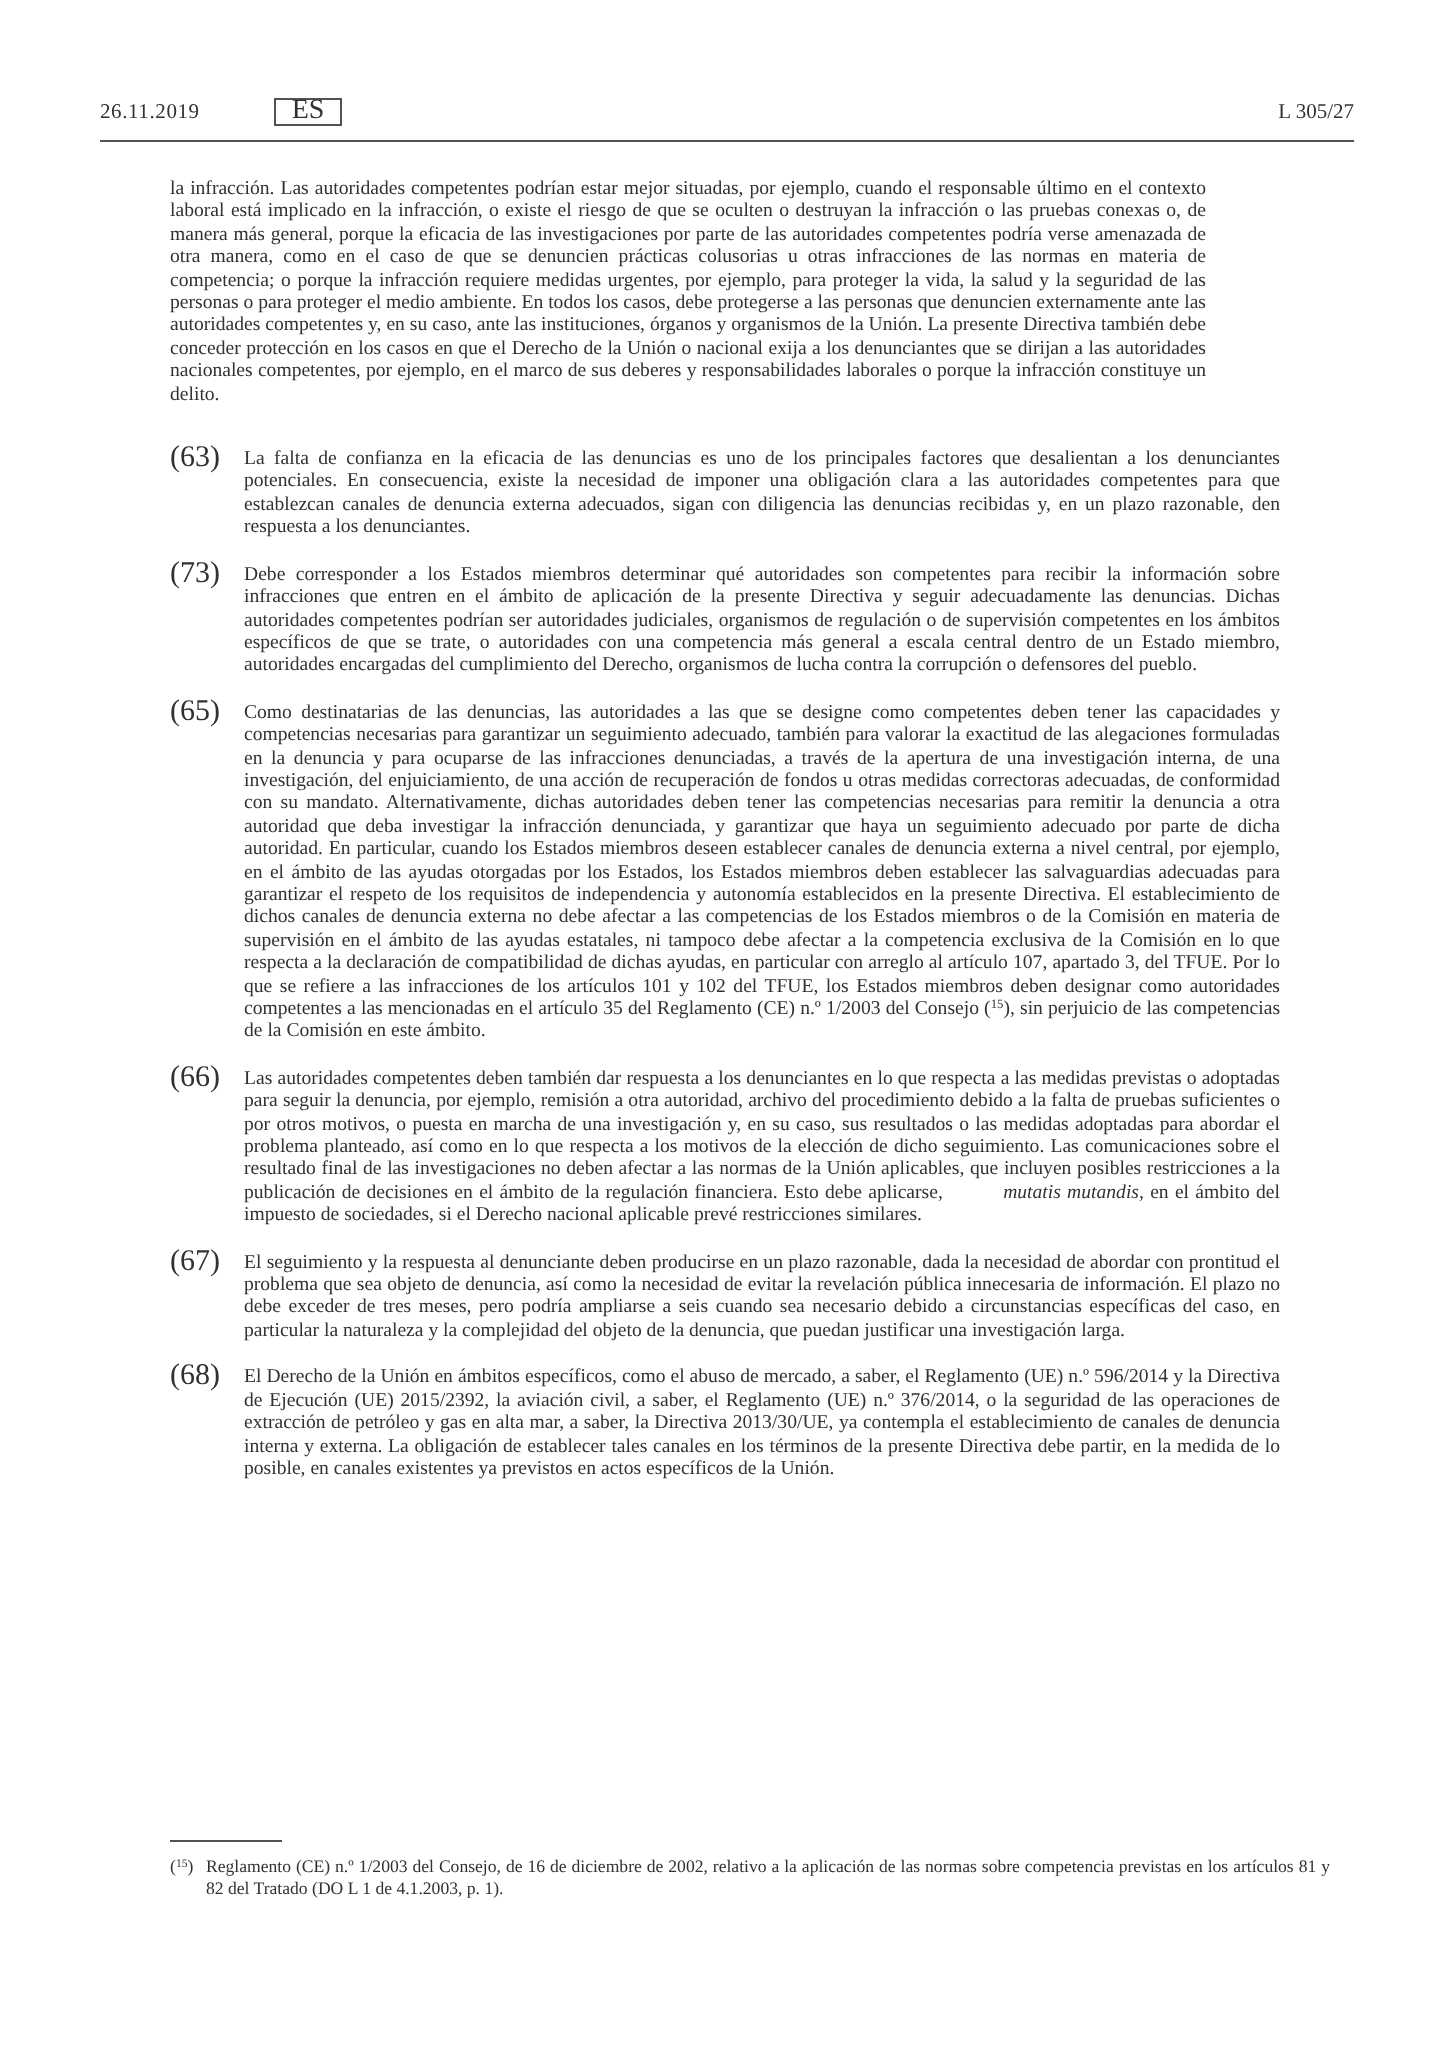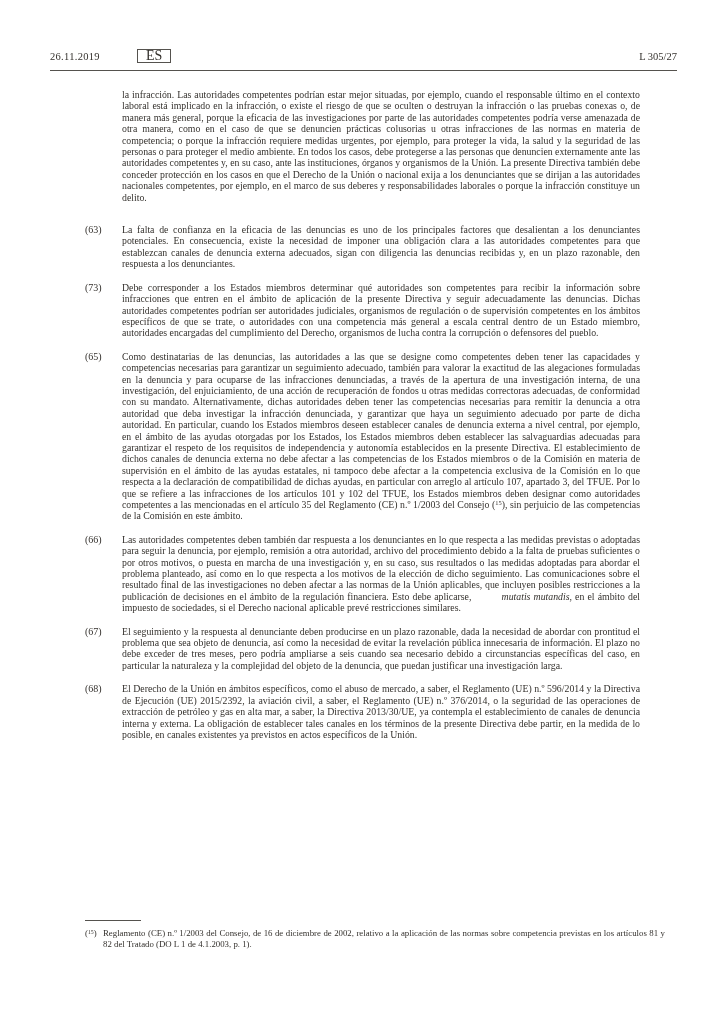--- a/index.html
+++ b/index.html
@@ -53,25 +53,25 @@
     position: absolute;
     left: 85px; top: 89px;
     width: 555px;
     max-height: 828px;
     overflow: hidden;
   }
   .para {
     display: flex;
     margin: 0 0 12px 0;
   }
-  .para:first-child { margin-bottom: 21px; }
+  .para:first-child { margin-bottom: 21px; flex-direction: column; }
   .para-num {
     flex: none;
     width: 37px;
-    font-size: 10px;
+    font-size: 15px;
     line-height: 11.4px;
   }
   .para-text {
     margin: 0;
     width: 518px;
     text-align: justify;
     font-size: 9.8px;
     line-height: 11.4px;
   }
   .para-text sup {

